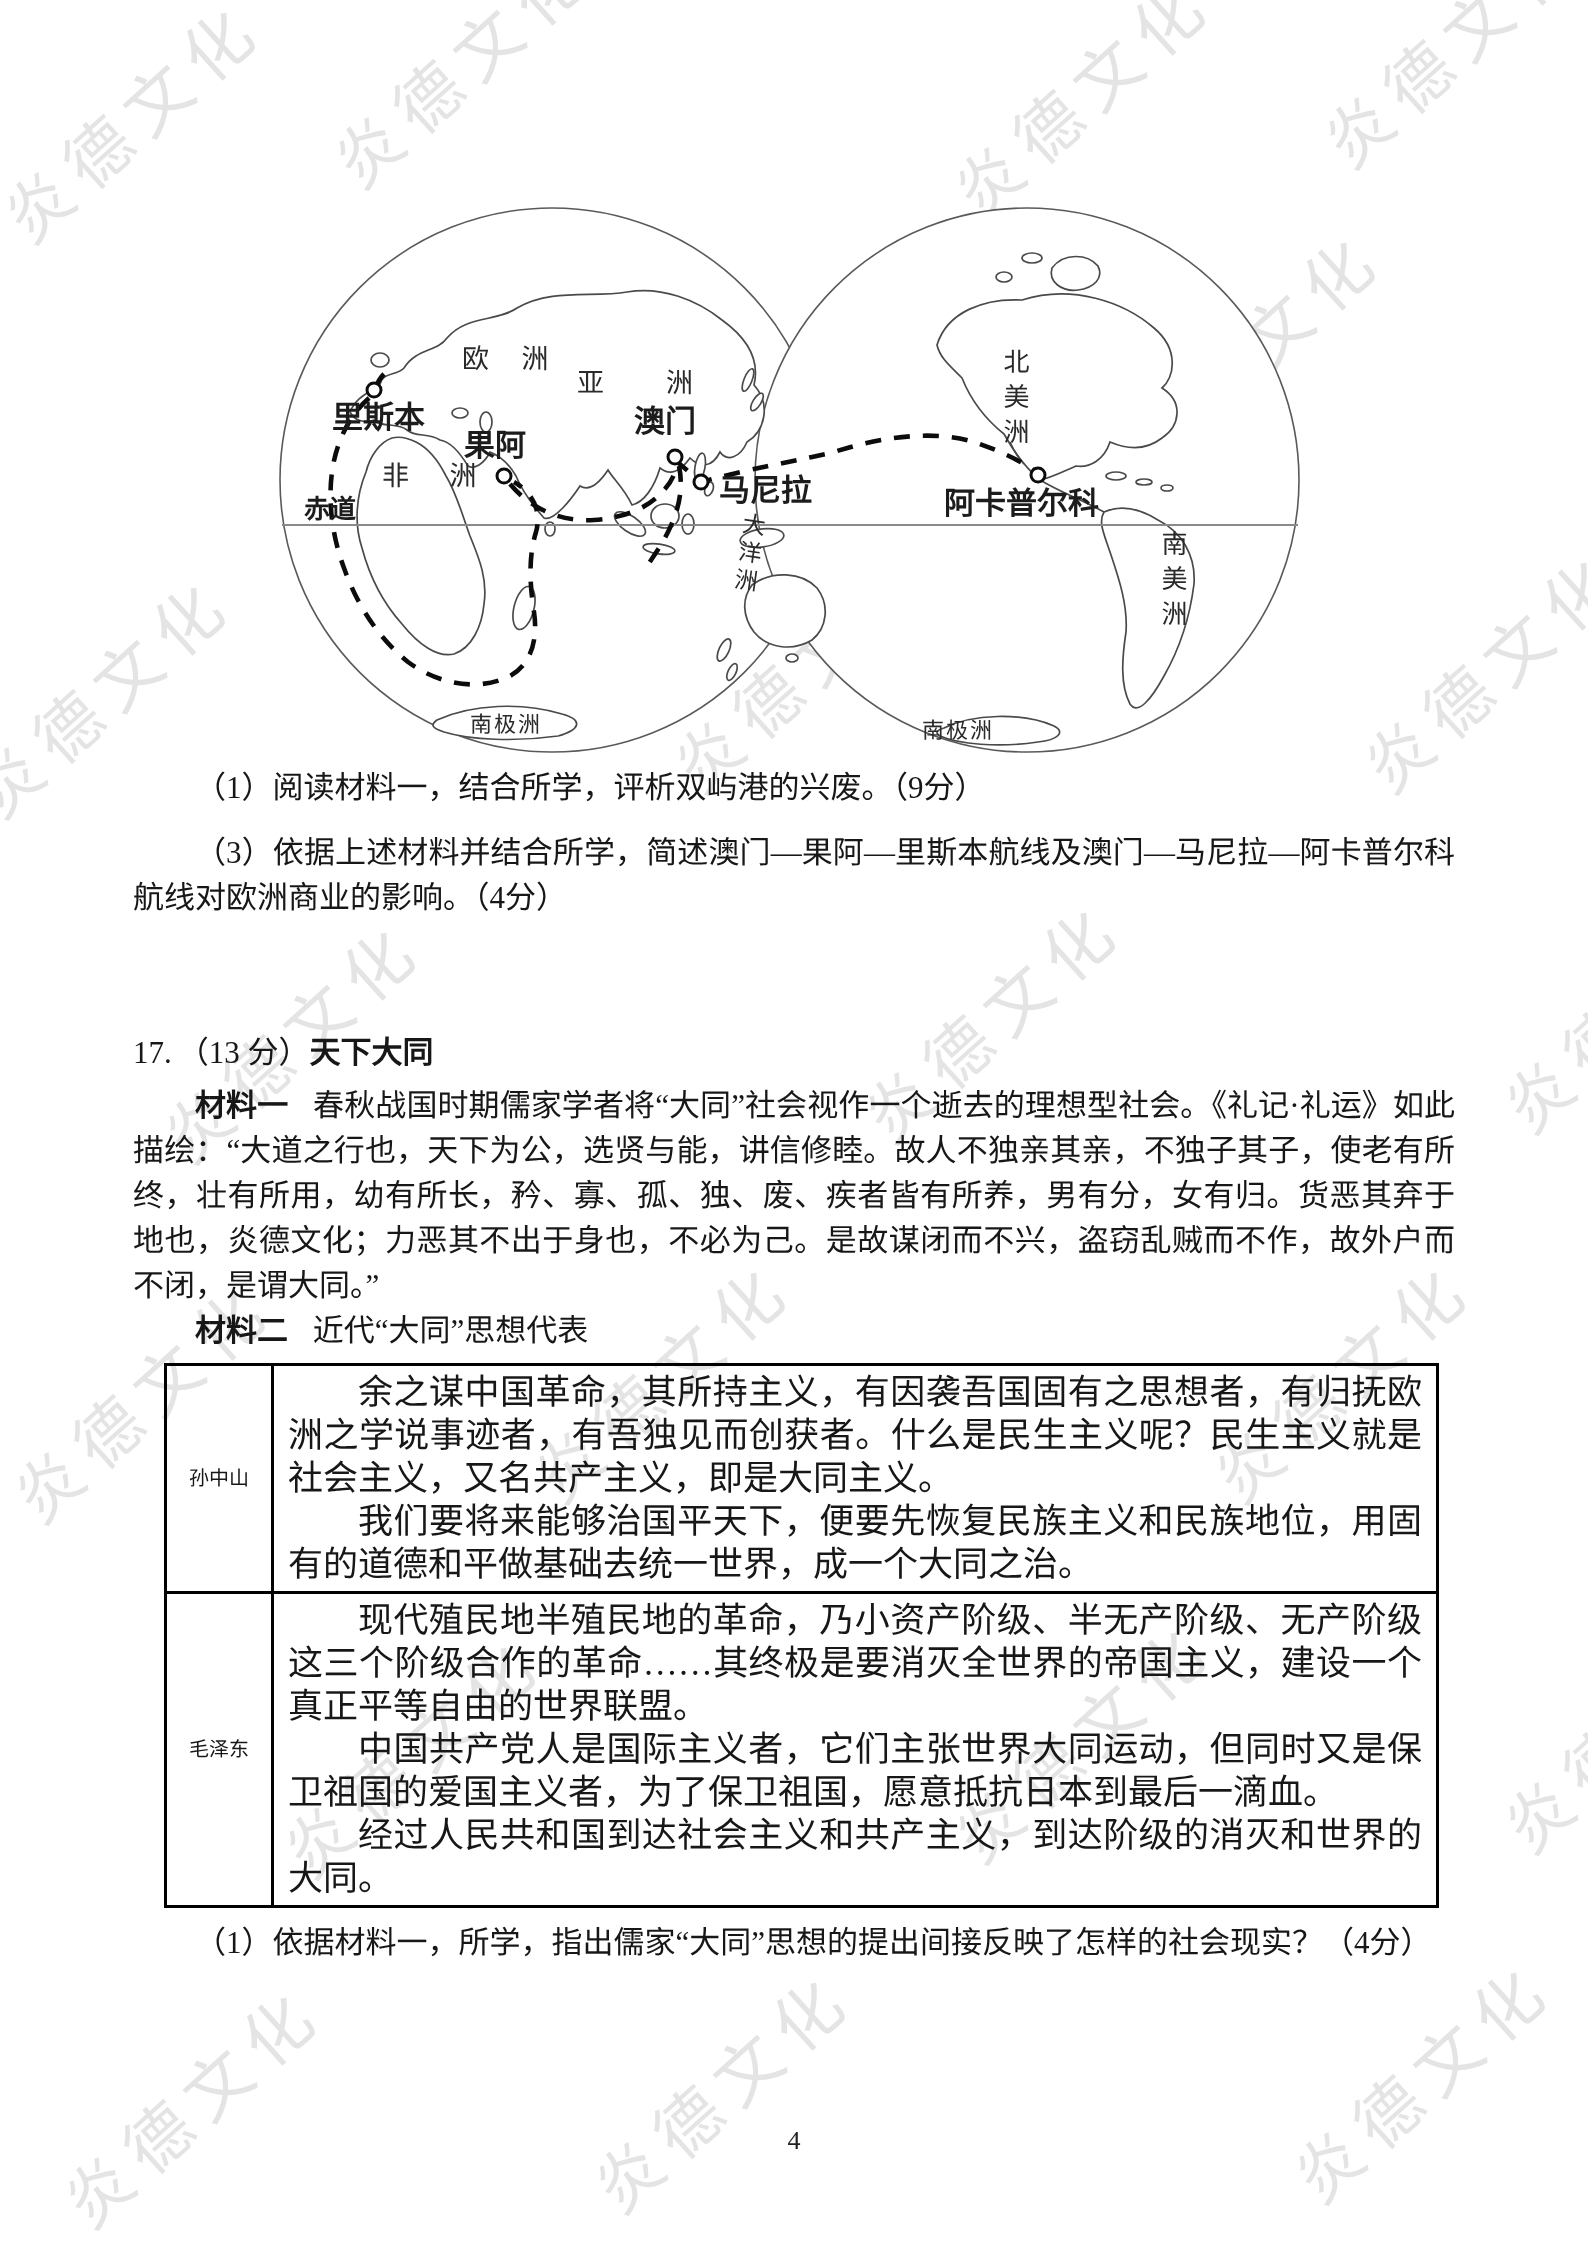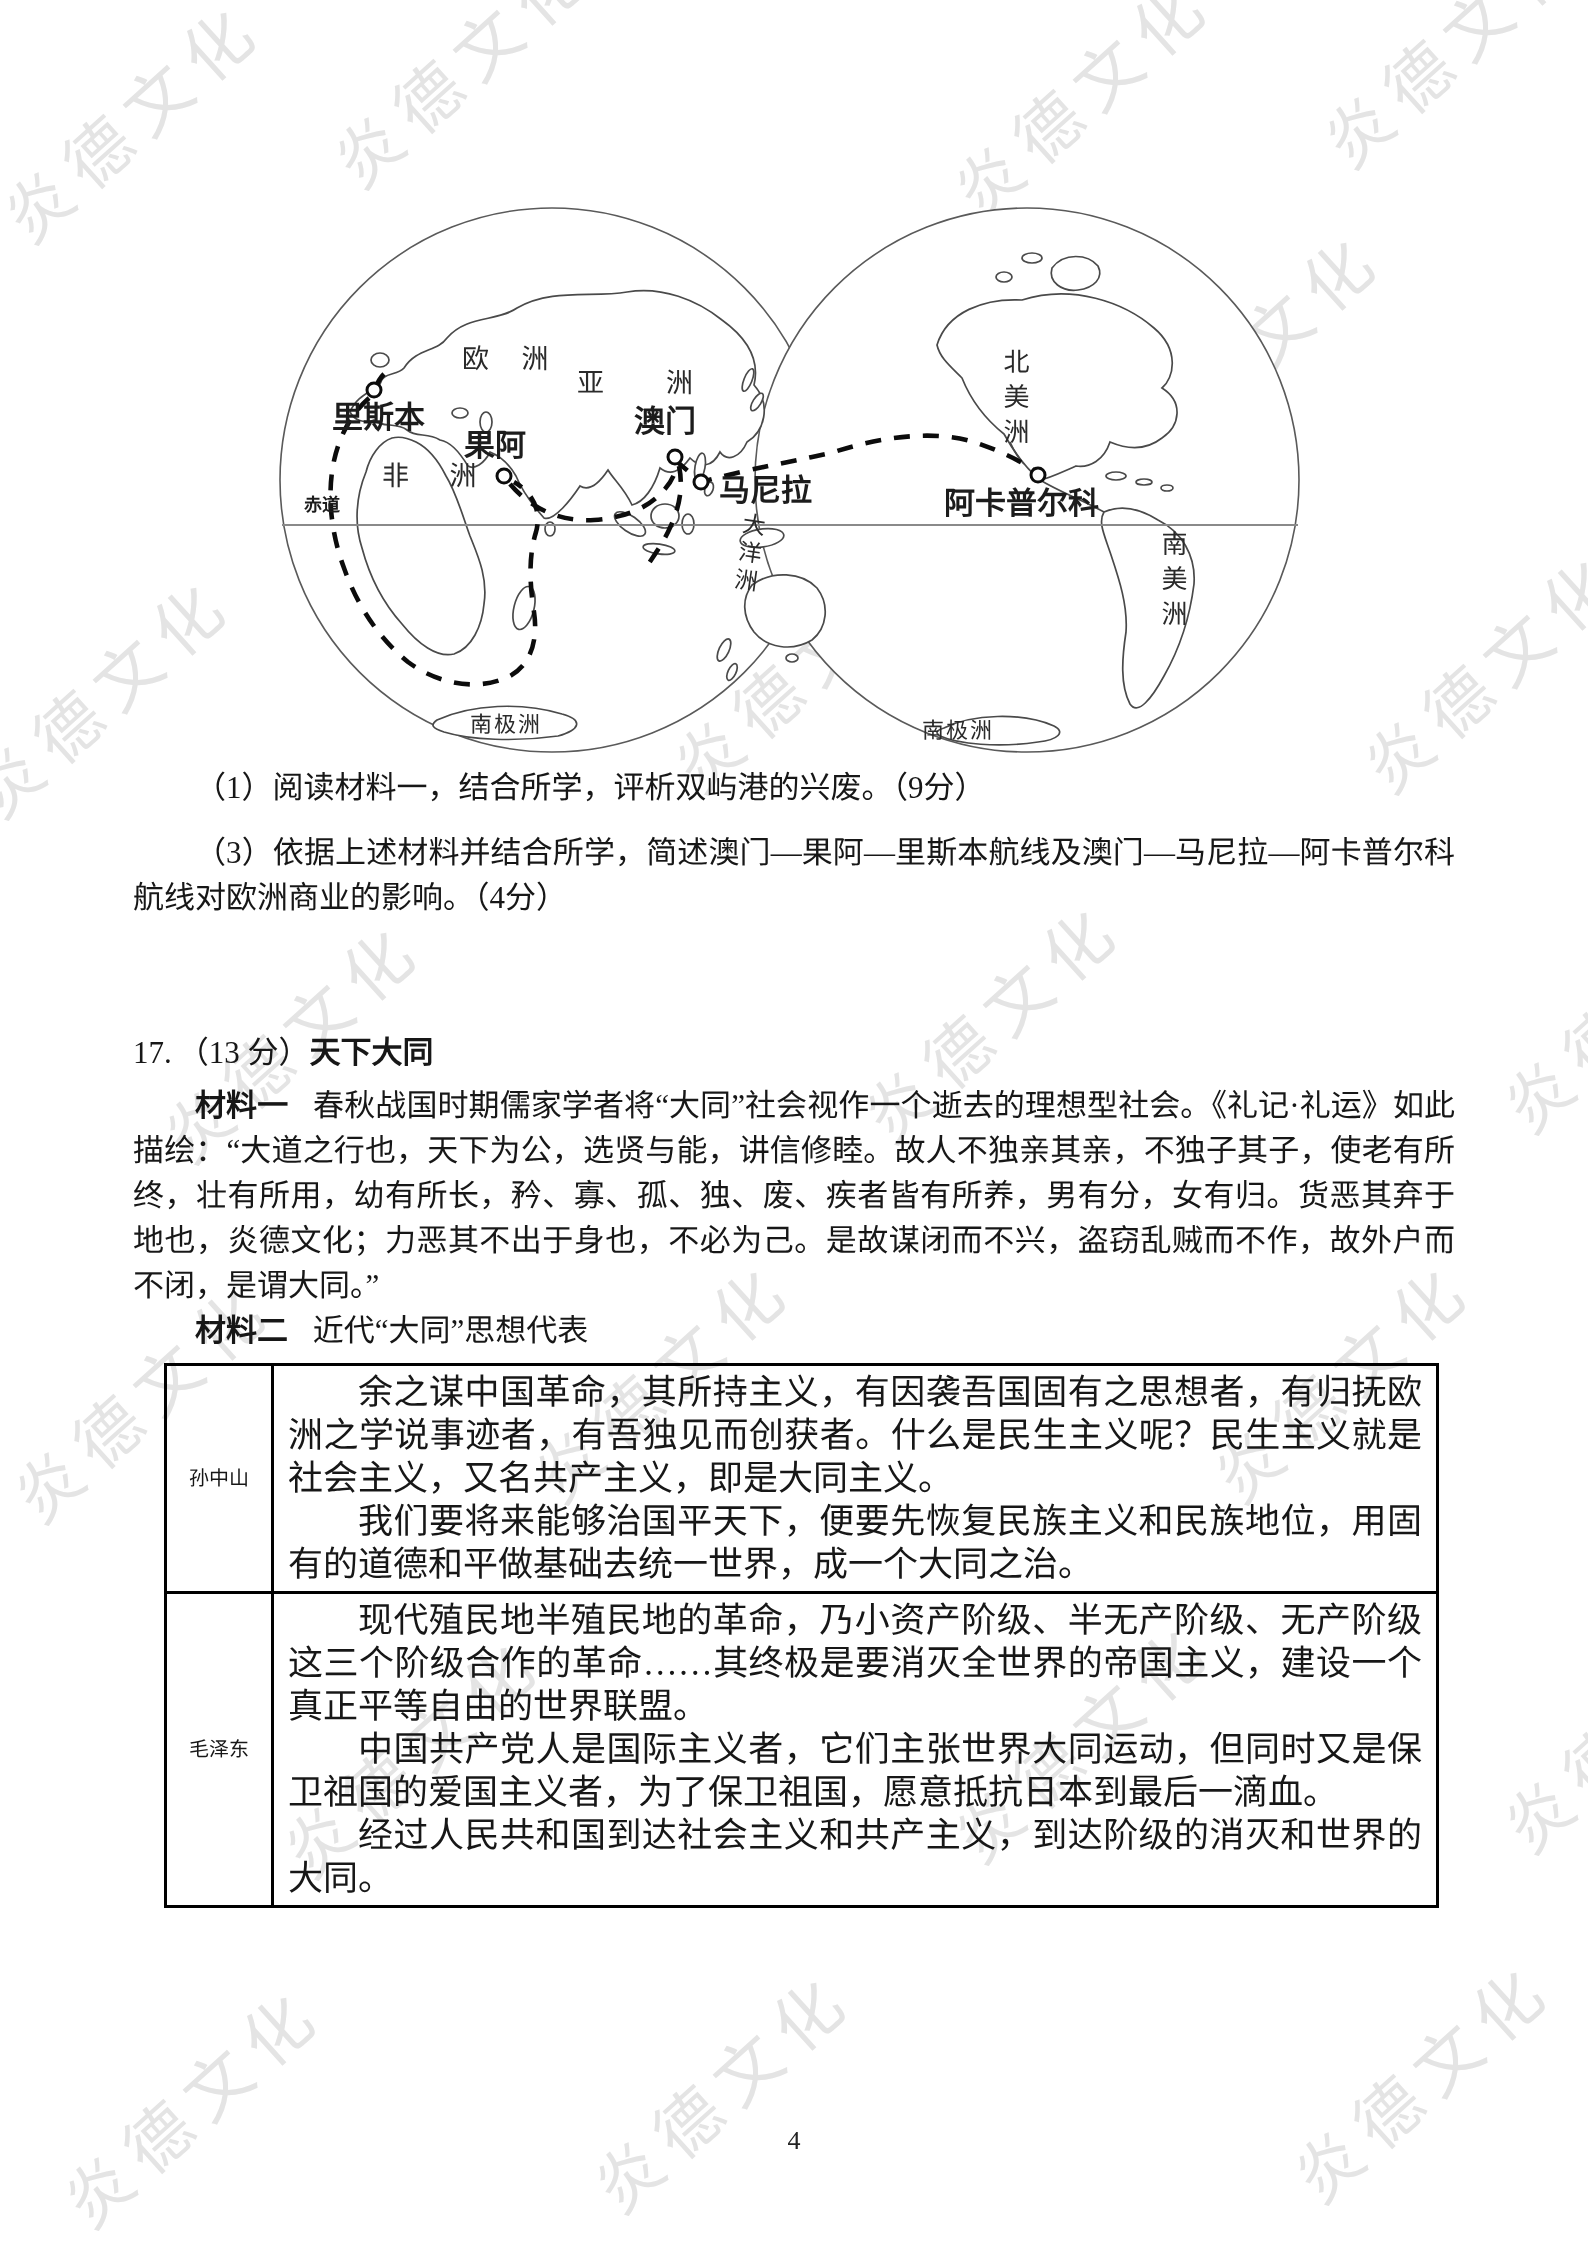--- a/index.html
+++ b/index.html
@@ -35,21 +35,21 @@
   .map svg{position:absolute;left:0;top:0;}
   .ml{position:absolute;line-height:1;white-space:nowrap;color:#1c1c1c;}
   .place{font-family:"Liberation Sans",sans-serif;font-weight:700;font-size:31px;}
   .cont{font-family:"Liberation Serif",serif;font-size:27px;color:#2a2a2a;}
   .v{writing-mode:vertical-rl;text-orientation:upright;letter-spacing:9px;}
   .ml-lisbon{left:100px;top:222px;}
   .ml-goa{left:232px;top:250px;}
   .ml-macau{left:402px;top:226px;}
   .ml-manila{left:487px;top:295px;}
   .ml-acapulco{left:712px;top:308px;}
-  .ml-equator{left:72px;top:316px;font-size:18px;font-weight:700;font-family:"Liberation Sans",sans-serif;}
+  .ml-equator{left:72px;top:316px;font-size:26px;font-weight:700;font-family:"Liberation Sans",sans-serif;}
   .ml-europe{left:230px;top:166px;letter-spacing:1.2em;}
   .ml-asia{left:345px;top:190px;letter-spacing:2.3em;}
   .ml-africa{left:150px;top:256px;letter-spacing:1.5em;margin-top:27px;}
   .ml-na{left:768px;top:168px;font-size:26px;}
   .ml-sa{left:926px;top:350px;font-size:26px;}
   .ml-oce{left:504px;top:332px;font-size:23px;letter-spacing:5px;transform:rotate(8deg);}
   .ml-ant-l{left:238px;top:534px;font-size:22px;letter-spacing:2px;}
   .ml-ant-r{left:690px;top:540px;font-size:22px;letter-spacing:2px;}
   
   .textblock{position:absolute;left:133px;width:1322px;font-size:31px;line-height:45px;
@@ -235,19 +235,20 @@
         <tr>
           <td class="person">毛泽东</td>
           <td class="quote">
             <p>现代殖民地半殖民地的革命，乃小资产阶级、半无产阶级、无产阶级这三个阶级合作的革命……其终极是要消灭全世界的帝国主义，建设一个真正平等自由的世界联盟。</p>
             <p>中国共产党人是国际主义者，它们主张世界大同运动，但同时又是保卫祖国的爱国主义者，为了保卫祖国，愿意抵抗日本到最后一滴血。</p>
             <p>经过人民共和国到达社会主义和共产主义，到达阶级的消灭和世界的大同。</p>
           </td>
         </tr>
       </tbody>
     </table>
+    <p class="subq">（1）依据材料一，所学，指出儒家“大同”思想的提出间接反映了怎样的社会现实？（4分）</p>
   </div>
 
   <div class="footer">
     <span>4</span>
   </div>
 
 </div>
 
 </body></html>

